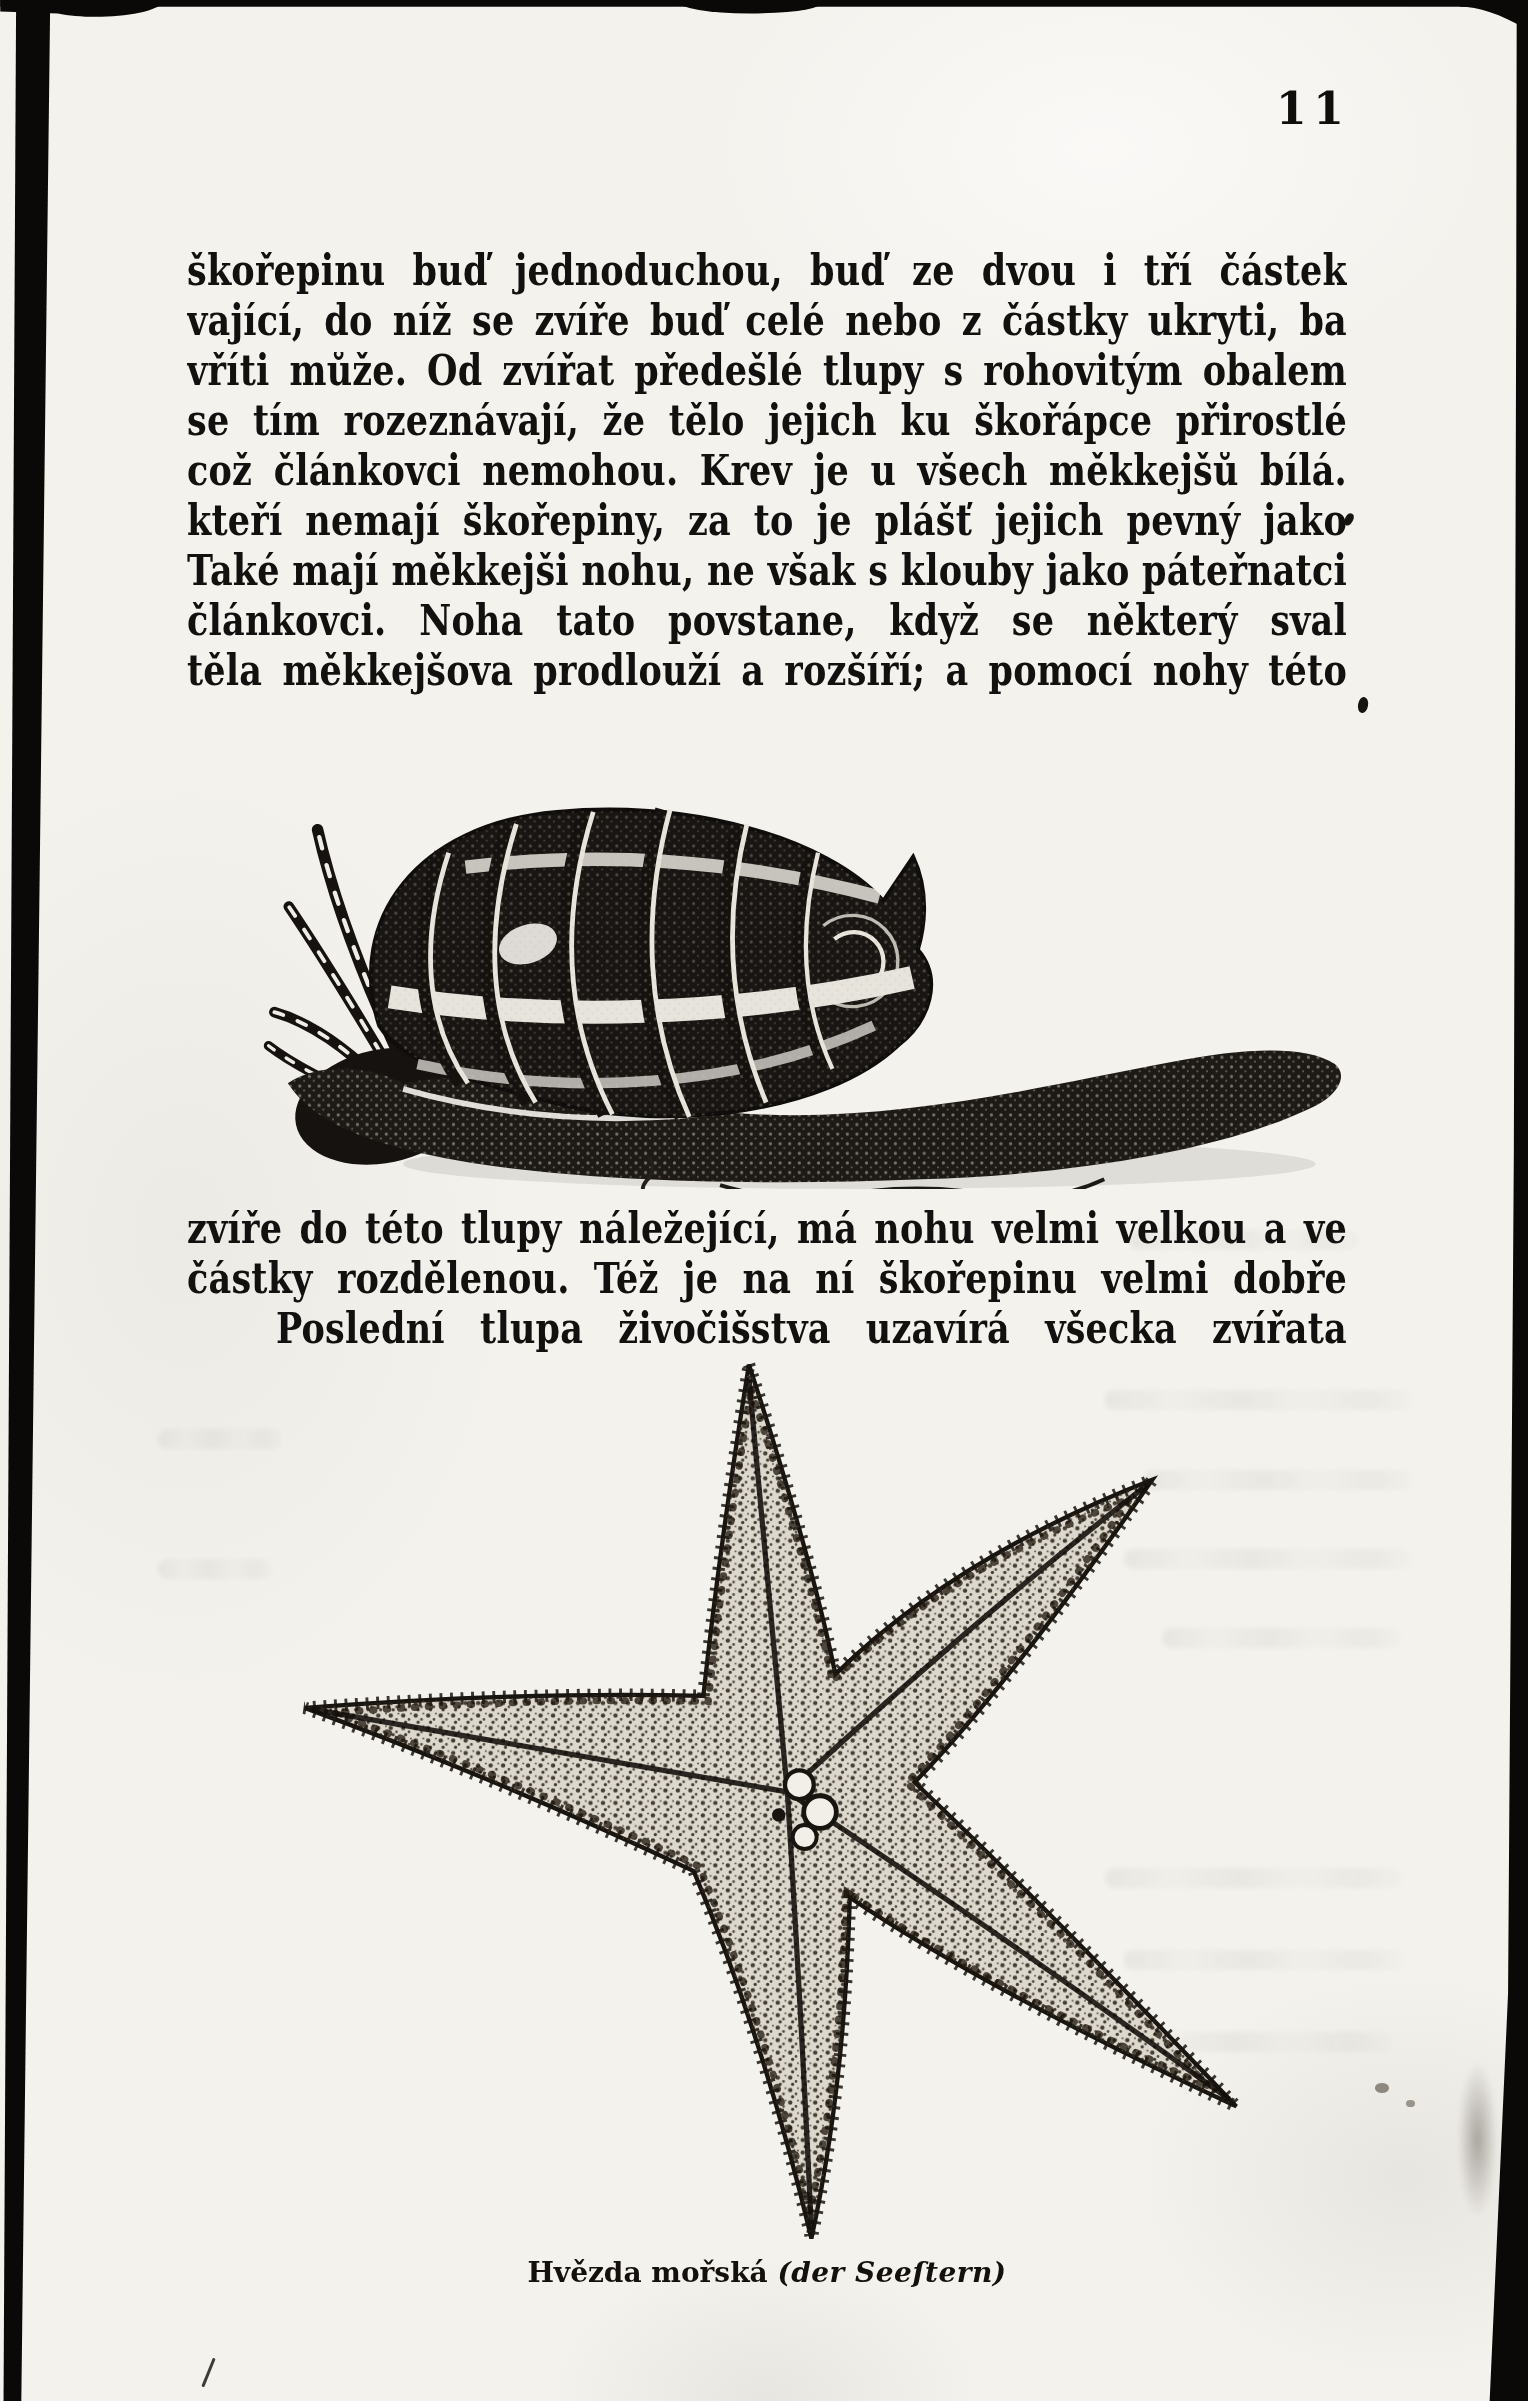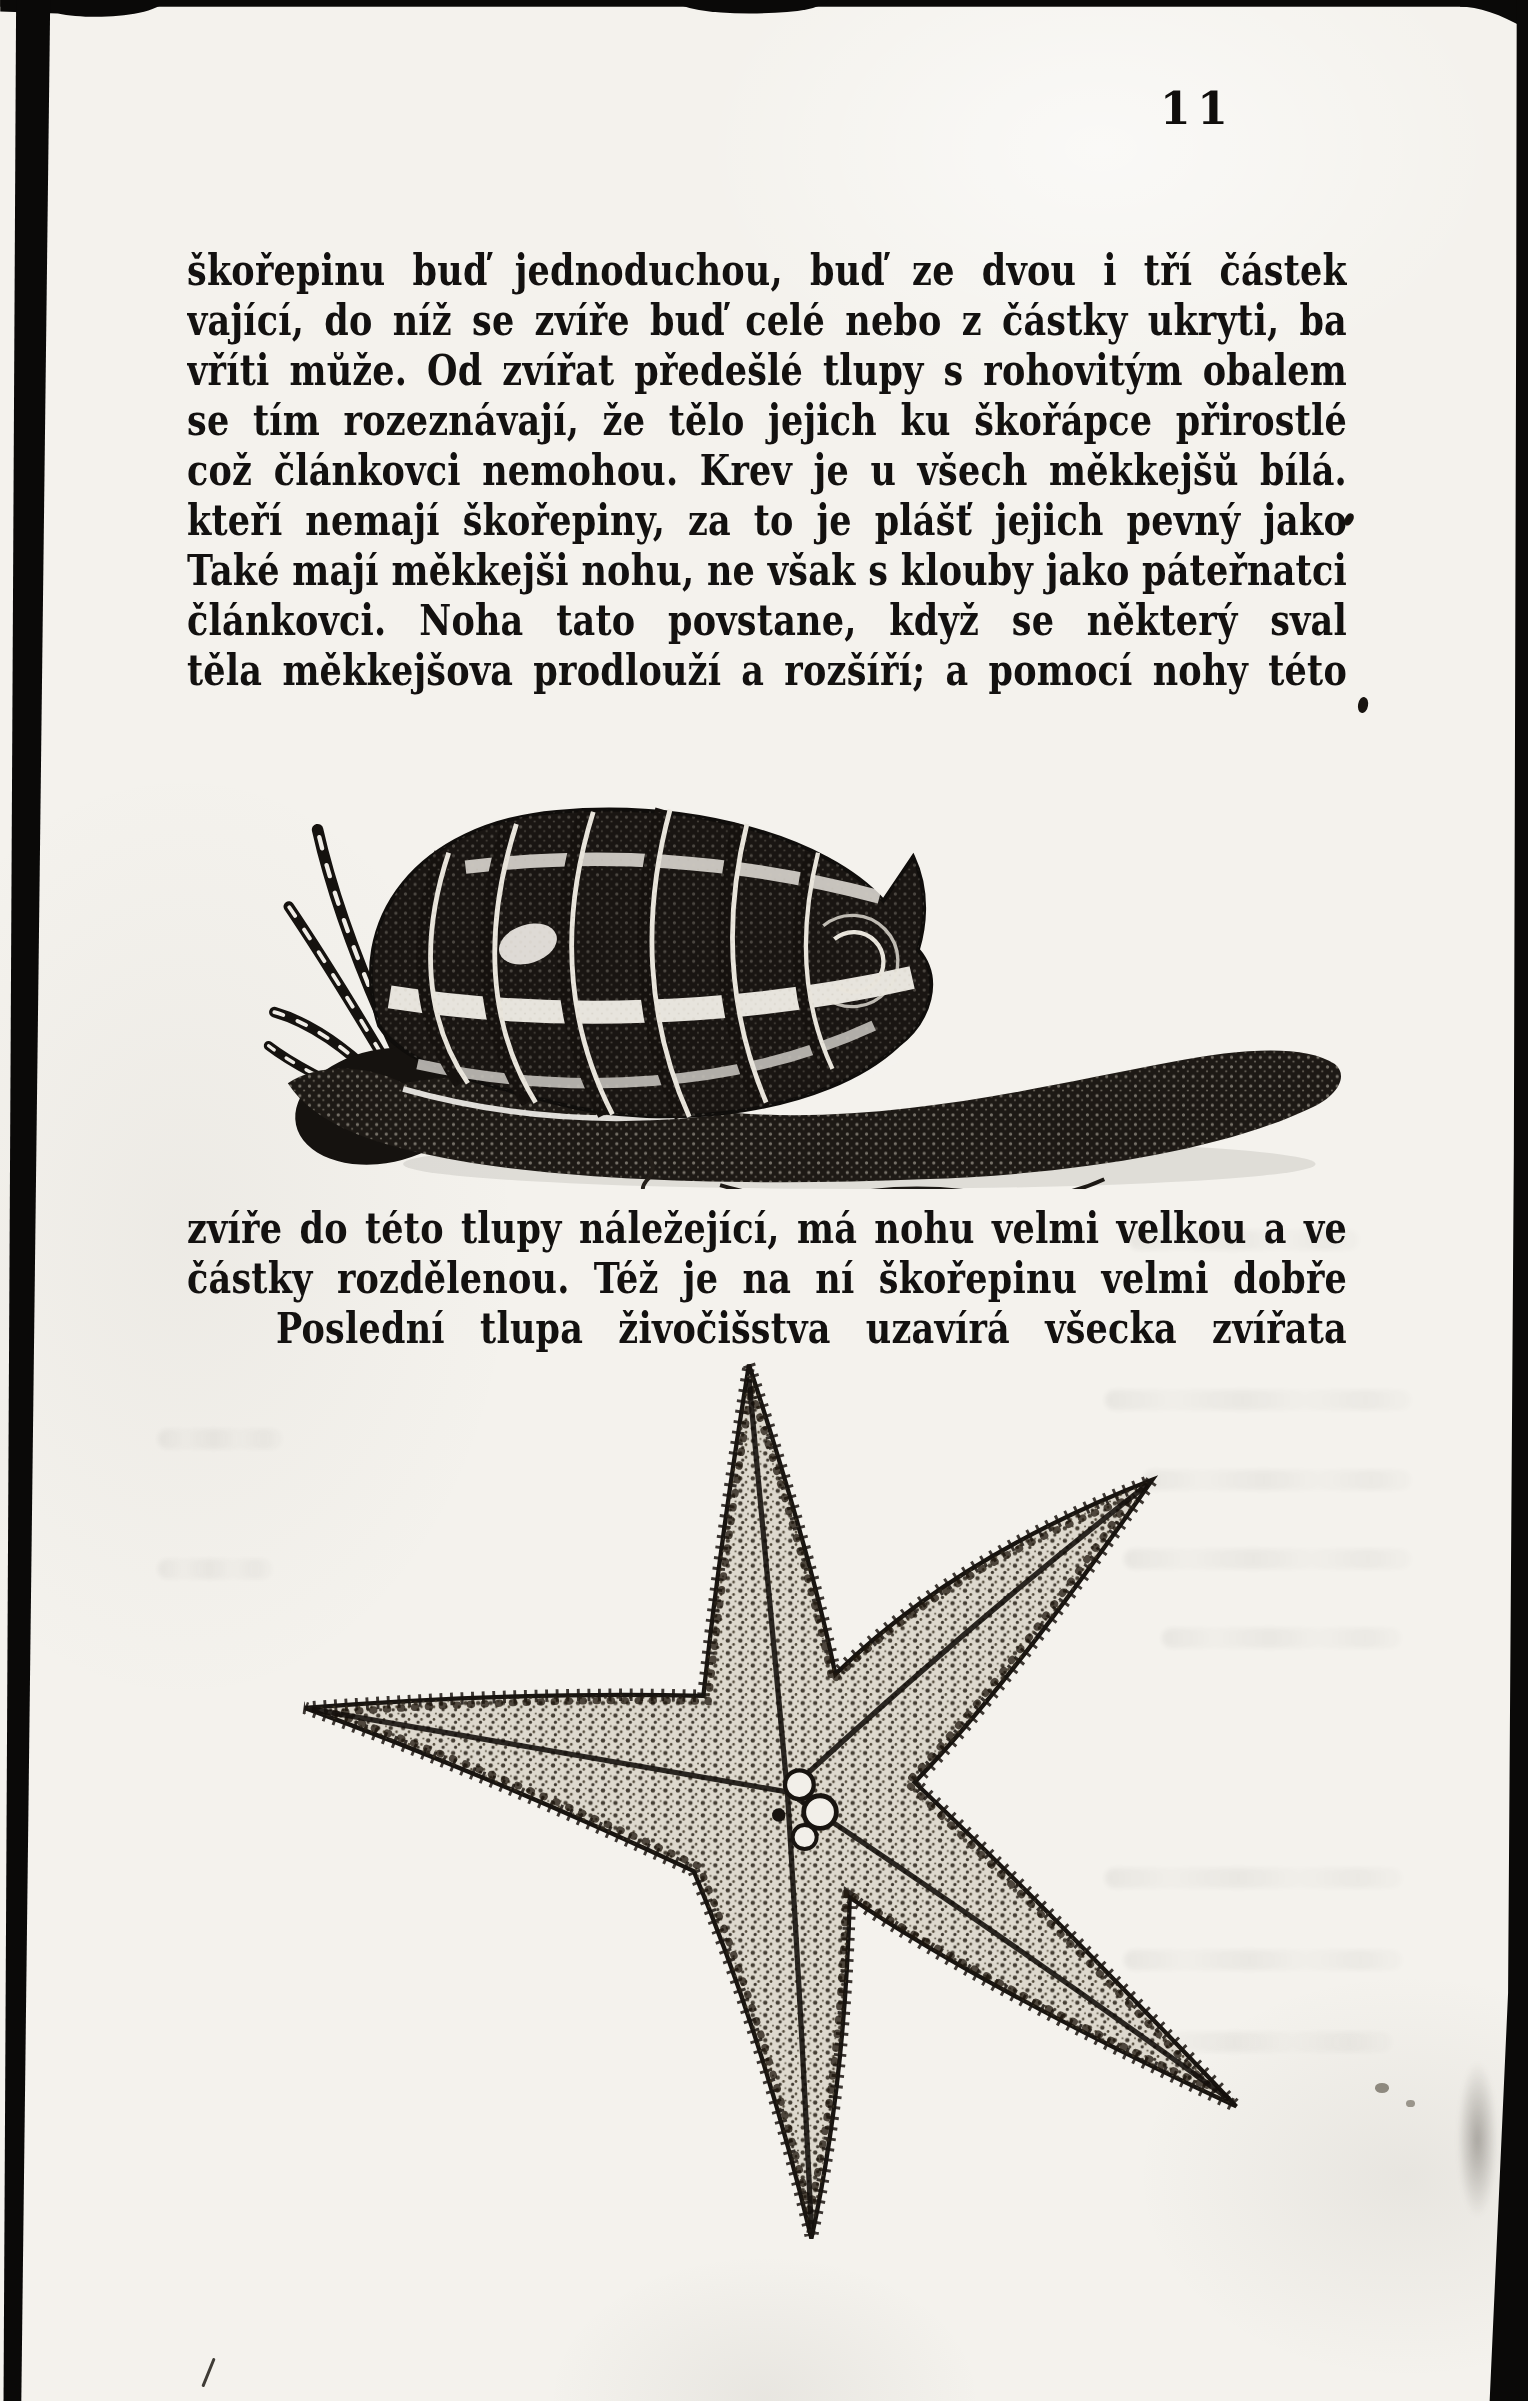--- a/index.html
+++ b/index.html
@@ -13,21 +13,21 @@
       radial-gradient(480px 672px at 12% 50%, rgba(120,112,100,.06), transparent 70%),
       radial-gradient(384px 288px at 92% 88%, rgba(110,104,92,.09), transparent 70%),
       radial-gradient(288px 192px at 50% 97%, rgba(90,85,75,.08), transparent 75%);
     font-family:"DejaVu Serif", serif;
     color:#131110;
   }
   
   .edges{position:absolute;inset:0;width:100%;height:100%;}
   
   .pageno{
-    position:absolute;top:87px;left:1160px;
+    position:absolute;top:87px;left:1276px;
     font:700 44px/1 "DejaVu Serif", serif;
     letter-spacing:6.7px;color:#100e0c;
   }
   .para{position:absolute;left:187px;width:1160px;}
   .para .line{height:50px;overflow:hidden;}
   .para .line > span{
     display:block;width:100%;
     text-align:justify;text-align-last:justify;
     font:700 35px/50px "DejaVu Serif", serif;
     transform:scaleY(1.22);transform-origin:50% 55%;
@@ -240,20 +240,25 @@
     </g>
 
     <g>
       <circle cx="1065" cy="905" r="30" fill="#f2efe9" stroke="#181410" stroke-width="9"></circle>
       <circle cx="1108" cy="962" r="34" fill="#f2efe9" stroke="#181410" stroke-width="10"></circle>
       <circle cx="1076" cy="1014" r="25" fill="#f2efe9" stroke="#181410" stroke-width="8"></circle>
       <circle cx="1022" cy="968" r="14" fill="#181410"></circle>
     </g>
   </svg>
 
+  <div class="caption">
+    <span class="cz">Hvězda mořská</span>
+    <span> </span>
+    <span class="ger">(der Seeſtern)</span>
+  </div>
 
   <div class="mark dot-comma"></div>
   <div class="mark dot-tear"></div>
   <div class="mark slash"></div>
   <div class="mark gray-dot1"></div>
   <div class="mark gray-dot2"></div>
   <div class="edge-smudge"></div>
 
   <svg class="edges" viewBox="0 0 3183 5150" aria-hidden="true">
     <g fill="#0a0908">

